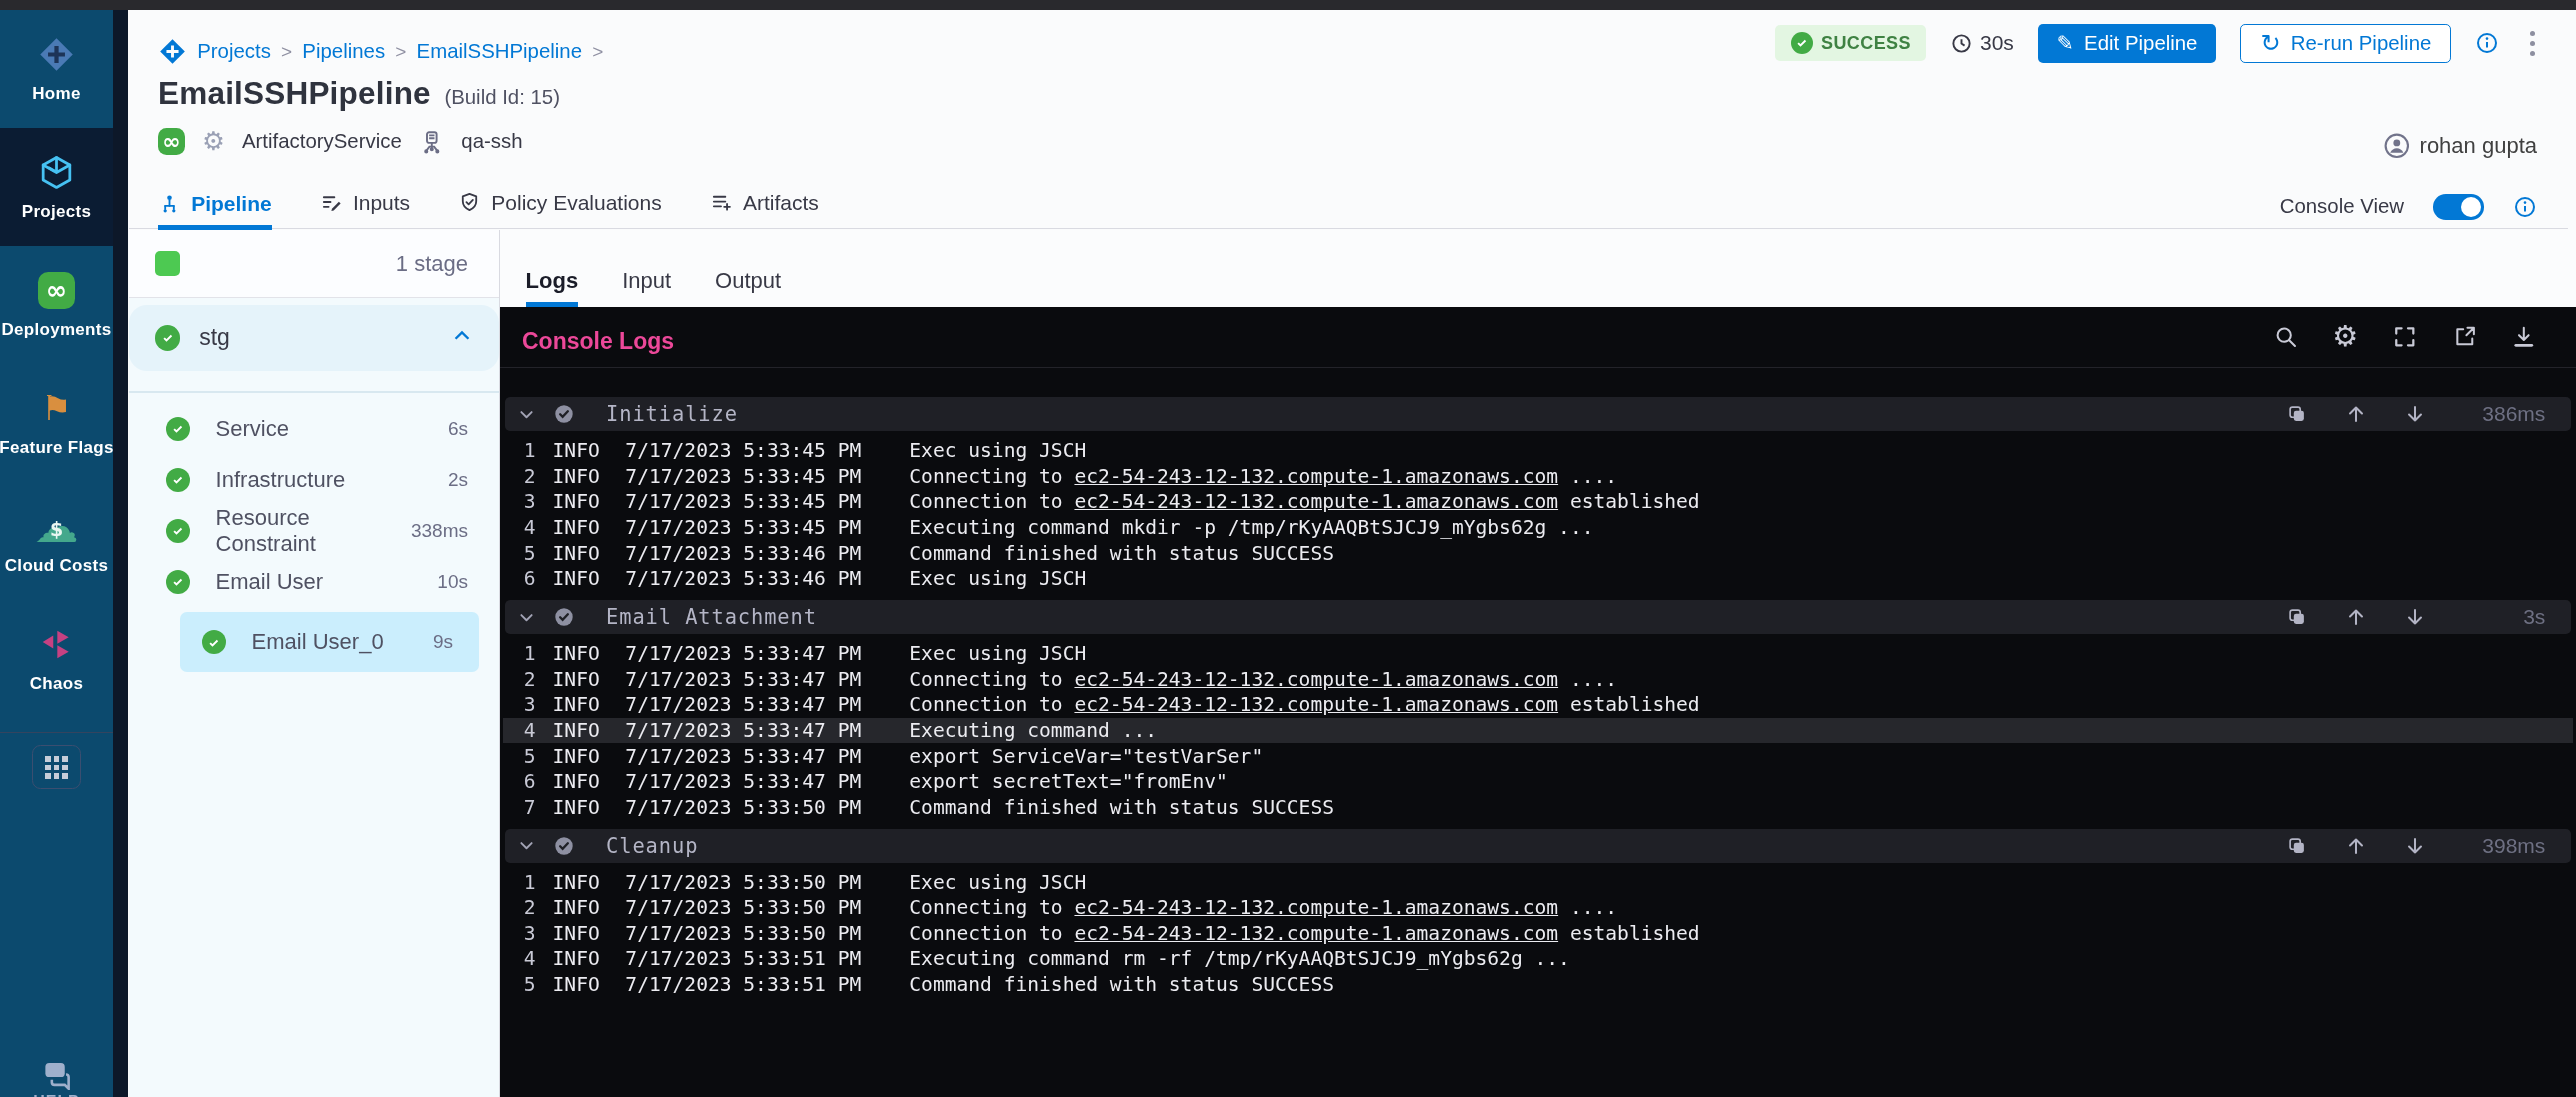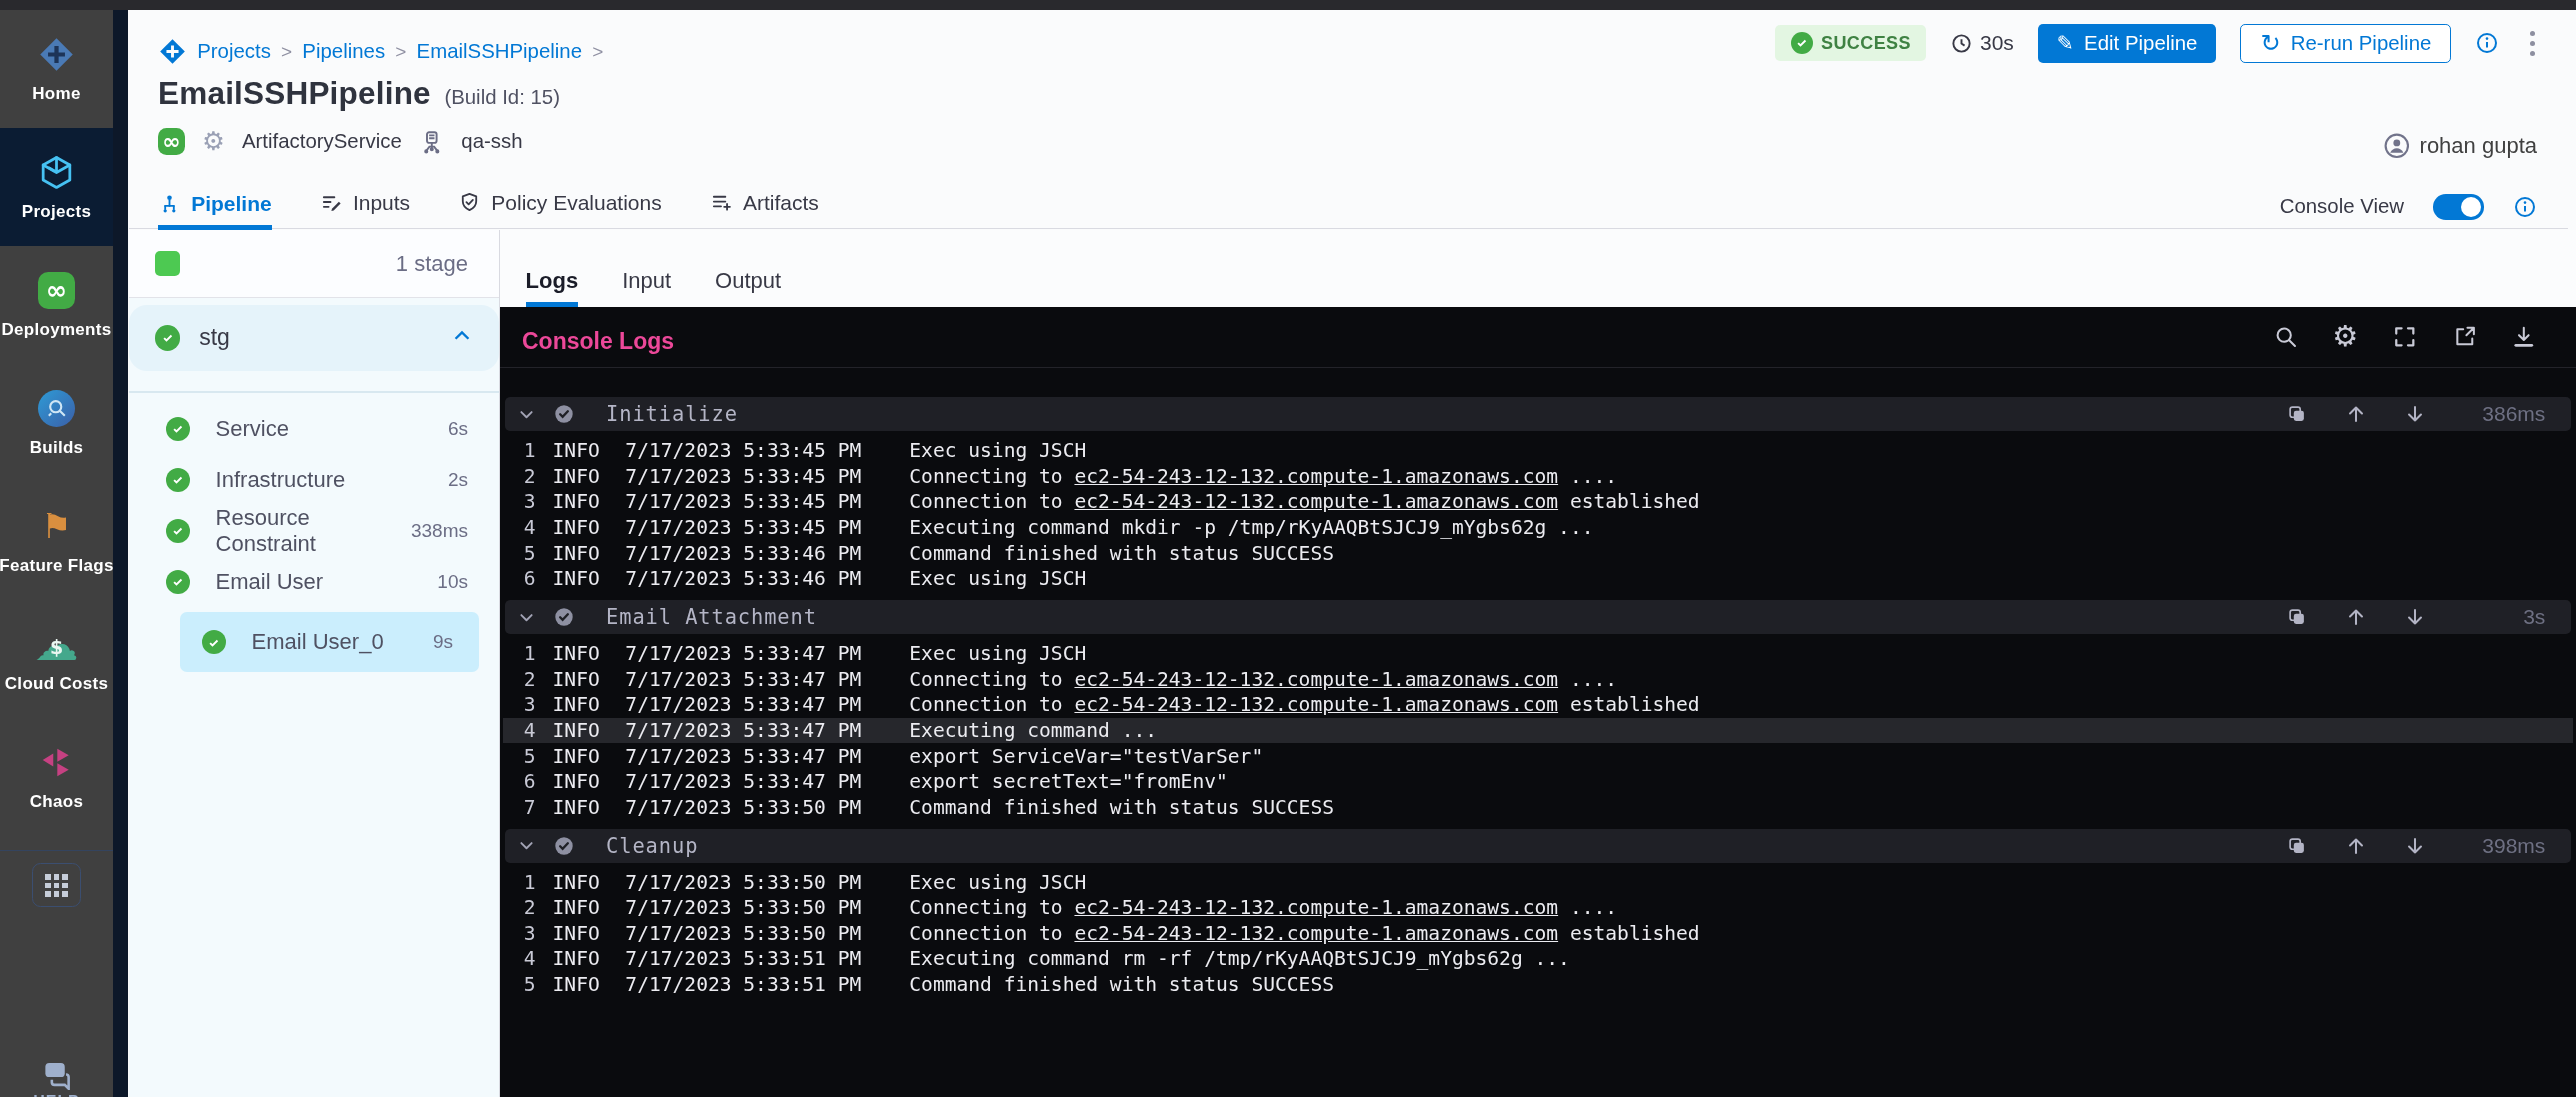--- a/index.html
+++ b/index.html
@@ -5,21 +5,21 @@
   * { margin:0; padding:0; box-sizing:border-box; }
   html,body { background:#e8e9ec; }
   .screen {
     position:relative; width:2576px; height:1097px; overflow:hidden;
     background:#fafbfc; font-family:"Liberation Sans", sans-serif; color:#383946;
   }
   
   .topbar { position:absolute; left:0; top:0; width:100%; height:10.2px; background:#29292d; }
 
   
-  .sidebar { position:absolute; left:0; top:10.2px; width:113px; bottom:0; background:#404040; }
+  .sidebar { position:absolute; left:0; top:10.2px; width:113px; bottom:0; background:#0c4a6e; }
   .sidestrip { position:absolute; left:113px; top:10.2px; width:15.3px; bottom:0; background:#0d1829; }
   .nav-item { height:118px; display:flex; flex-direction:column; align-items:center; justify-content:center; gap:10.2px; color:#fff; cursor:pointer; }
   .nav-item.active { background:#0b1c33; }
   .nav-label { font-size:17px; font-weight:bold; letter-spacing:0.3px; white-space:nowrap; }
   .nav-icon { width:39px; height:39px; display:flex; align-items:center; justify-content:center; }
   .nav-icon svg { width:39px; height:39px; }
   .badge-round { width:37px; height:37px; border-radius:10.2px; display:flex; align-items:center; justify-content:center; font-weight:bold; }
   .nav-divider { height:1.7px; background:#34445f; margin-top:13.6px; }
   .grid-btn { width:49px; height:44px; margin:12px auto 0; border:1.7px solid #3b4e70; border-radius:8.5px; display:flex; align-items:center; justify-content:center; cursor:pointer; }
   .grid-dots { display:grid; grid-template-columns:repeat(3,5.1px); gap:3.4px; }
@@ -144,31 +144,20 @@
               <path d="M7.5 9.2l3 1.7"></path>
             </svg>
           </span>
           <span class="nav-label">Projects</span>
         </div>
         <div class="nav-item">
           <span class="nav-icon">
             <span class="badge-round" style="background:#42ab45;color:#fff;font-size:25.6px;font-family:'DejaVu Sans',sans-serif;">∞</span>
           </span>
           <span class="nav-label">Deployments</span>
-        </div>
-        <div class="nav-item">
-          <span class="nav-icon">
-            <span class="badge-round" style="background:linear-gradient(135deg,#2e9bd6,#3b5fa8);border-radius:50%;">
-              <svg viewBox="0 0 24 24" fill="none" stroke="#cfe6f5" stroke-width="2" style="width:25.6px;height:25.6px">
-                <circle cx="11" cy="11" r="5.2"></circle>
-                <path d="M15 15l4.5 4.5M6.8 17.2L4.5 19.5"></path>
-              </svg>
-            </span>
-          </span>
-          <span class="nav-label">Builds</span>
         </div>
         <div class="nav-item">
           <span class="nav-icon">
             <span class="badge-round" style="color:#d98f3f;font-size:34px;font-family:'DejaVu Sans',sans-serif;">⚑</span>
           </span>
           <span class="nav-label">Feature Flags</span>
         </div>
         <div class="nav-item">
           <span class="nav-icon">
             <span class="badge-round" style="position:relative;color:#44a88c;font-size:44px;font-family:'DejaVu Sans',sans-serif;">☁<b style="position:absolute;color:#eaf6f1;font-size:19px;top:10.2px;">$</b></span>

